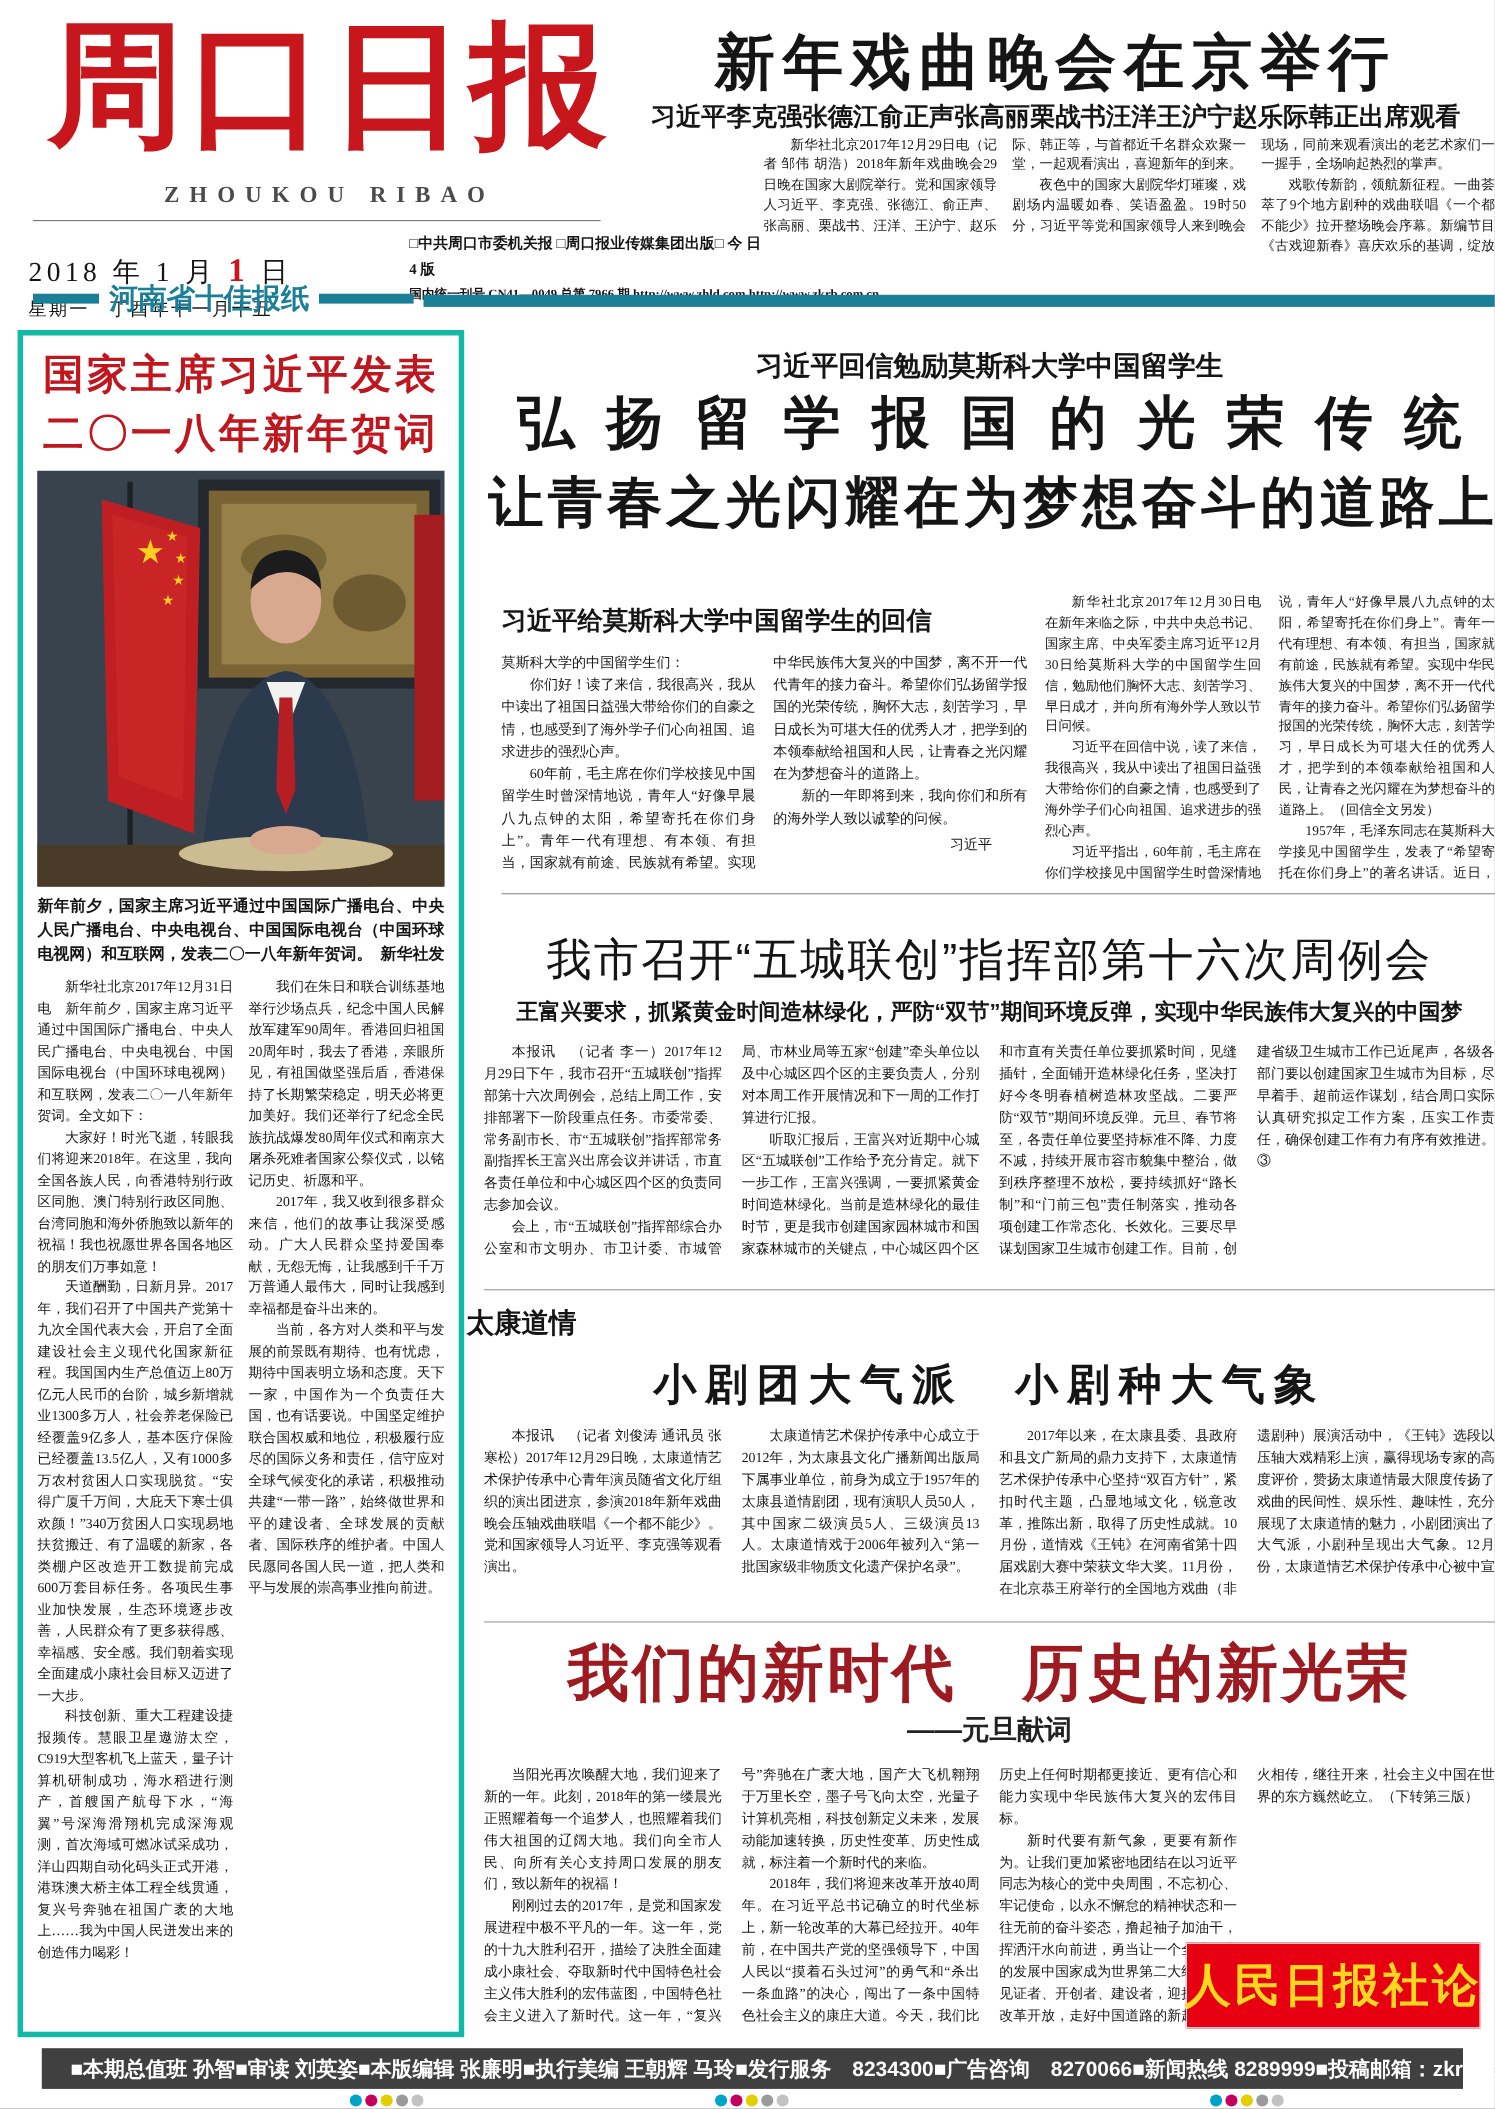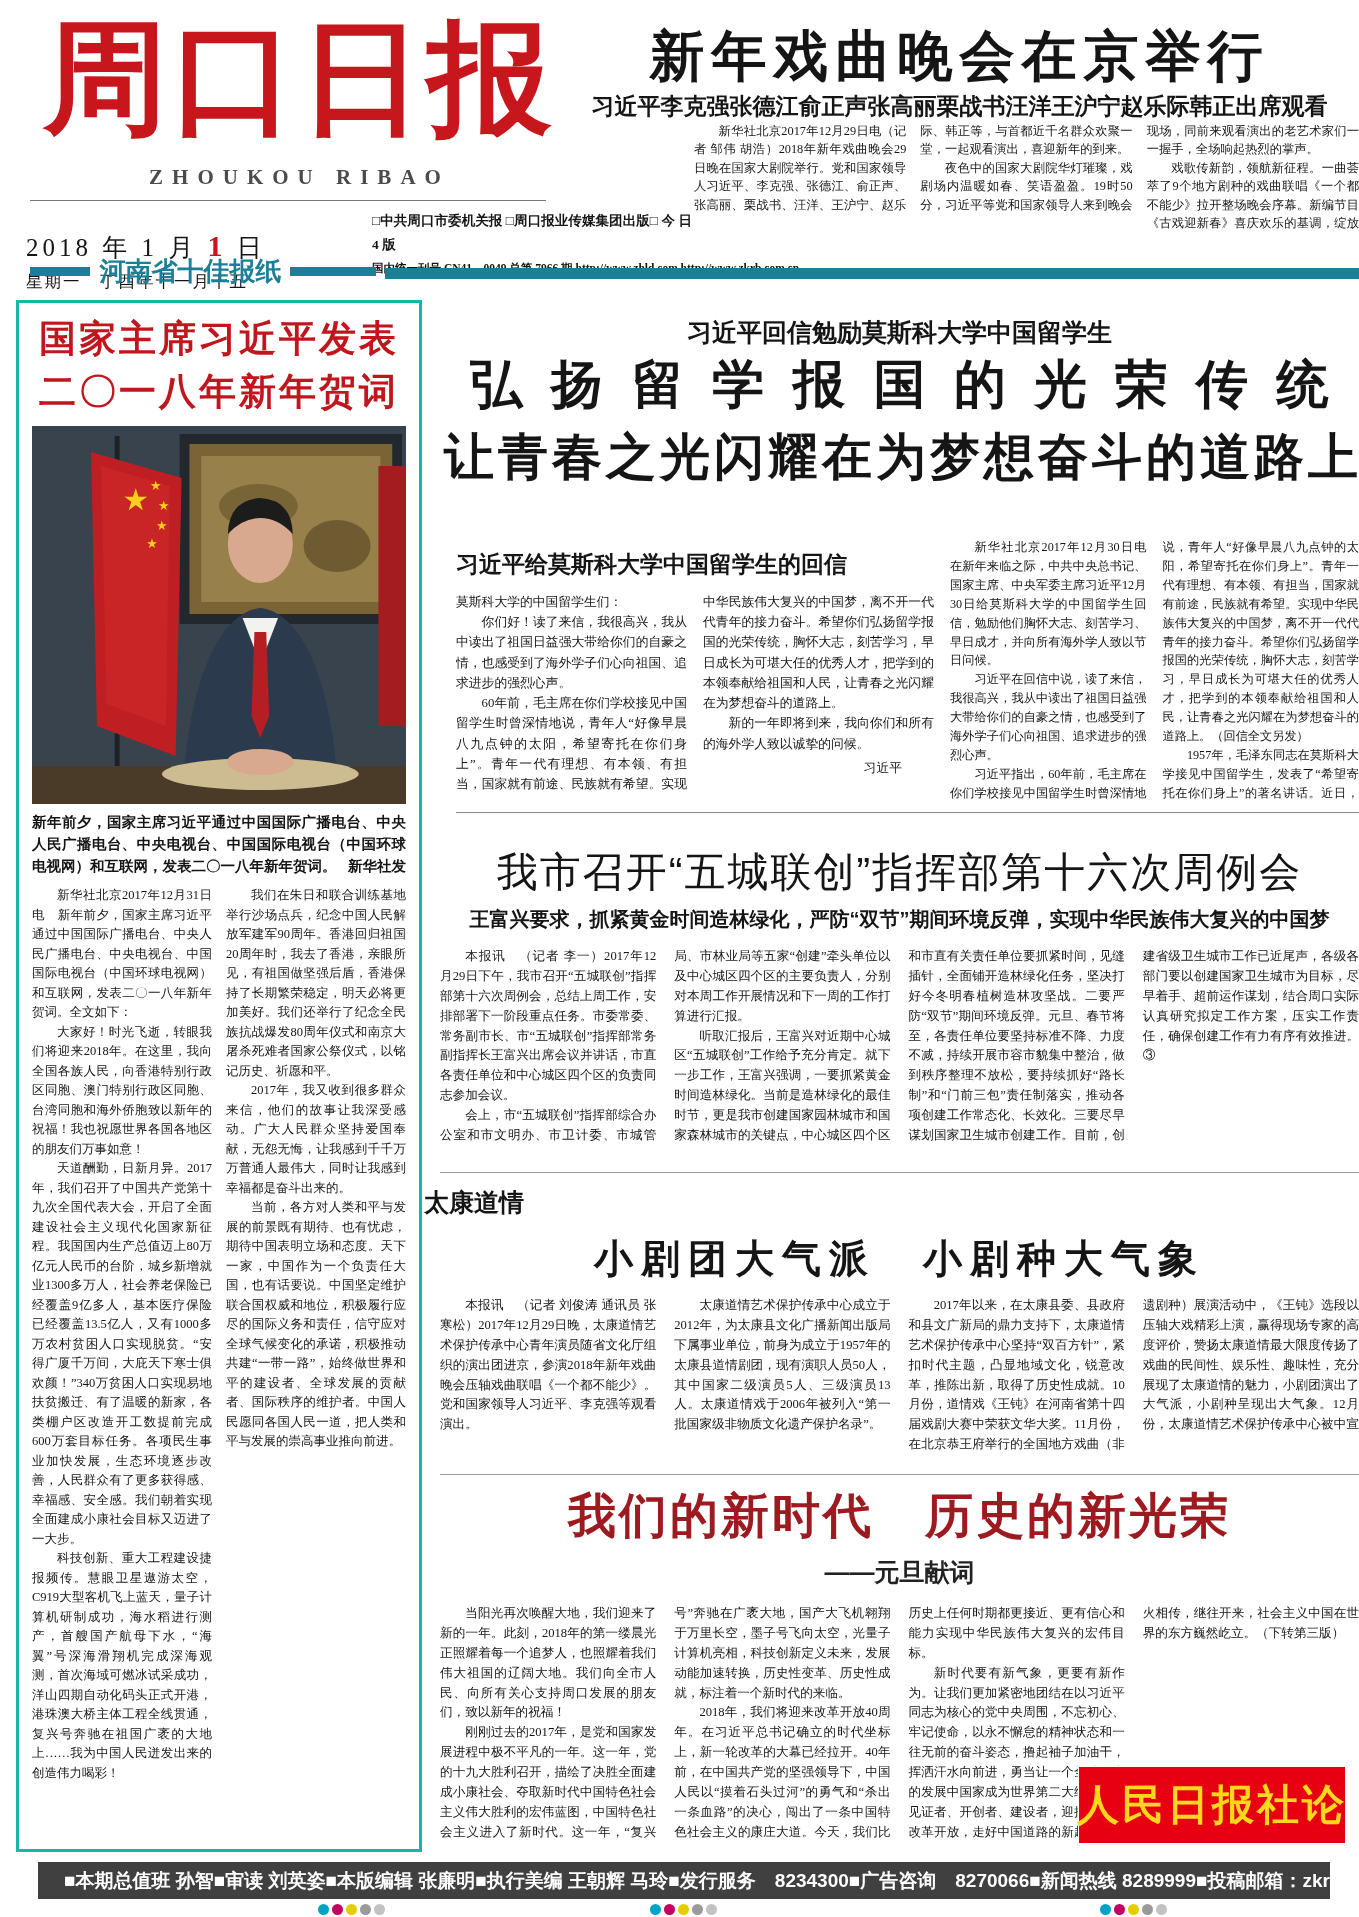--- a/index.html
+++ b/index.html
@@ -34,21 +34,21 @@
   .opera-headline { position:absolute; left:560px; top:20px; width:799px; text-align:center;
     font-size:55px; font-weight:900; letter-spacing:7px; white-space:nowrap; }
   .opera-subhead { position:absolute; left:560px; top:91px; width:799px; text-align:center;
     font-size:23px; font-weight:700; white-space:nowrap; }
   .opera-body { position:absolute; left:694px; top:122px; width:665px; height:122px; overflow:hidden;
     column-count:3; column-gap:14px; column-fill:auto; font-size:12.3px; line-height:1.5; text-align:justify; }
   .opera-body p { text-indent:2em; }
 
   
   .greeting-box { position:absolute; left:16px; top:300px; width:406px; height:1552px;
-    border:3px solid #14b8a6; box-sizing:border-box; padding:10px 13px; }
+    border:5px solid #14b8a6; box-sizing:border-box; padding:10px 13px; }
   .greeting-title { text-align:center; font-size:37px; font-weight:900; color:#c0161d;
     letter-spacing:3px; line-height:1.42; white-space:nowrap; }
   .photo-wrap { margin-top:8px; width:100%; height:378px; background:#333; }
   .photo-wrap svg { display:block; width:100%; height:100%; }
   .photo-caption { margin-top:8px; font-size:14.5px; font-weight:700; line-height:1.5;
     text-align:justify; }
   .photo-caption .cap-text { text-indent:2em; display:inline; }
   .caption-credit { float:right; }
   .greeting-body { margin-top:9px; height:922px; overflow:hidden; column-count:2; column-gap:14px;
     column-fill:auto; font-size:12.5px; line-height:1.56; text-align:justify; }
@@ -85,21 +85,21 @@
   
   .daoqing-kicker { position:absolute; left:424px; top:1186px; font-size:25px; font-weight:800; }
   .daoqing-headline { position:absolute; left:440px; top:1232px; width:919px; text-align:center;
     font-size:39px; font-weight:900; letter-spacing:8px; white-space:nowrap; }
   .daoqing-body { position:absolute; left:440px; top:1296px; width:919px; height:172px; overflow:hidden;
     column-count:4; column-gap:18px; column-fill:auto; font-size:12.6px; line-height:1.58; text-align:justify; }
   .daoqing-body p { text-indent:2em; }
 
   
   .editorial-headline { position:absolute; left:440px; top:1484px; width:919px; text-align:center;
-    font-size:48px; font-weight:900; color:#9c1a20; letter-spacing:3px; white-space:nowrap;
+    font-size:56px; font-weight:900; color:#9c1a20; letter-spacing:3px; white-space:nowrap;
     font-family:"DejaVu Serif","Liberation Serif",serif; }
   .editorial-subhead { position:absolute; left:440px; top:1556px; width:919px; text-align:center;
     font-size:25px; font-weight:700; color:#222; }
   .editorial-body { position:absolute; left:440px; top:1604px; width:919px; height:246px; overflow:hidden;
     column-count:4; column-gap:18px; column-fill:auto; font-size:12.6px; line-height:1.58; text-align:justify; }
   .editorial-body p { text-indent:2em; }
   .teaser-box { position:absolute; left:1078px; top:1766px; width:268px; height:78px; background:#e60012;
     display:flex; align-items:center; justify-content:center; box-shadow:0 0 0 1px #fff inset; }
   .teaser-text { font-size:42px; font-weight:900; color:#ffd71e; letter-spacing:3px; white-space:nowrap; }
 

